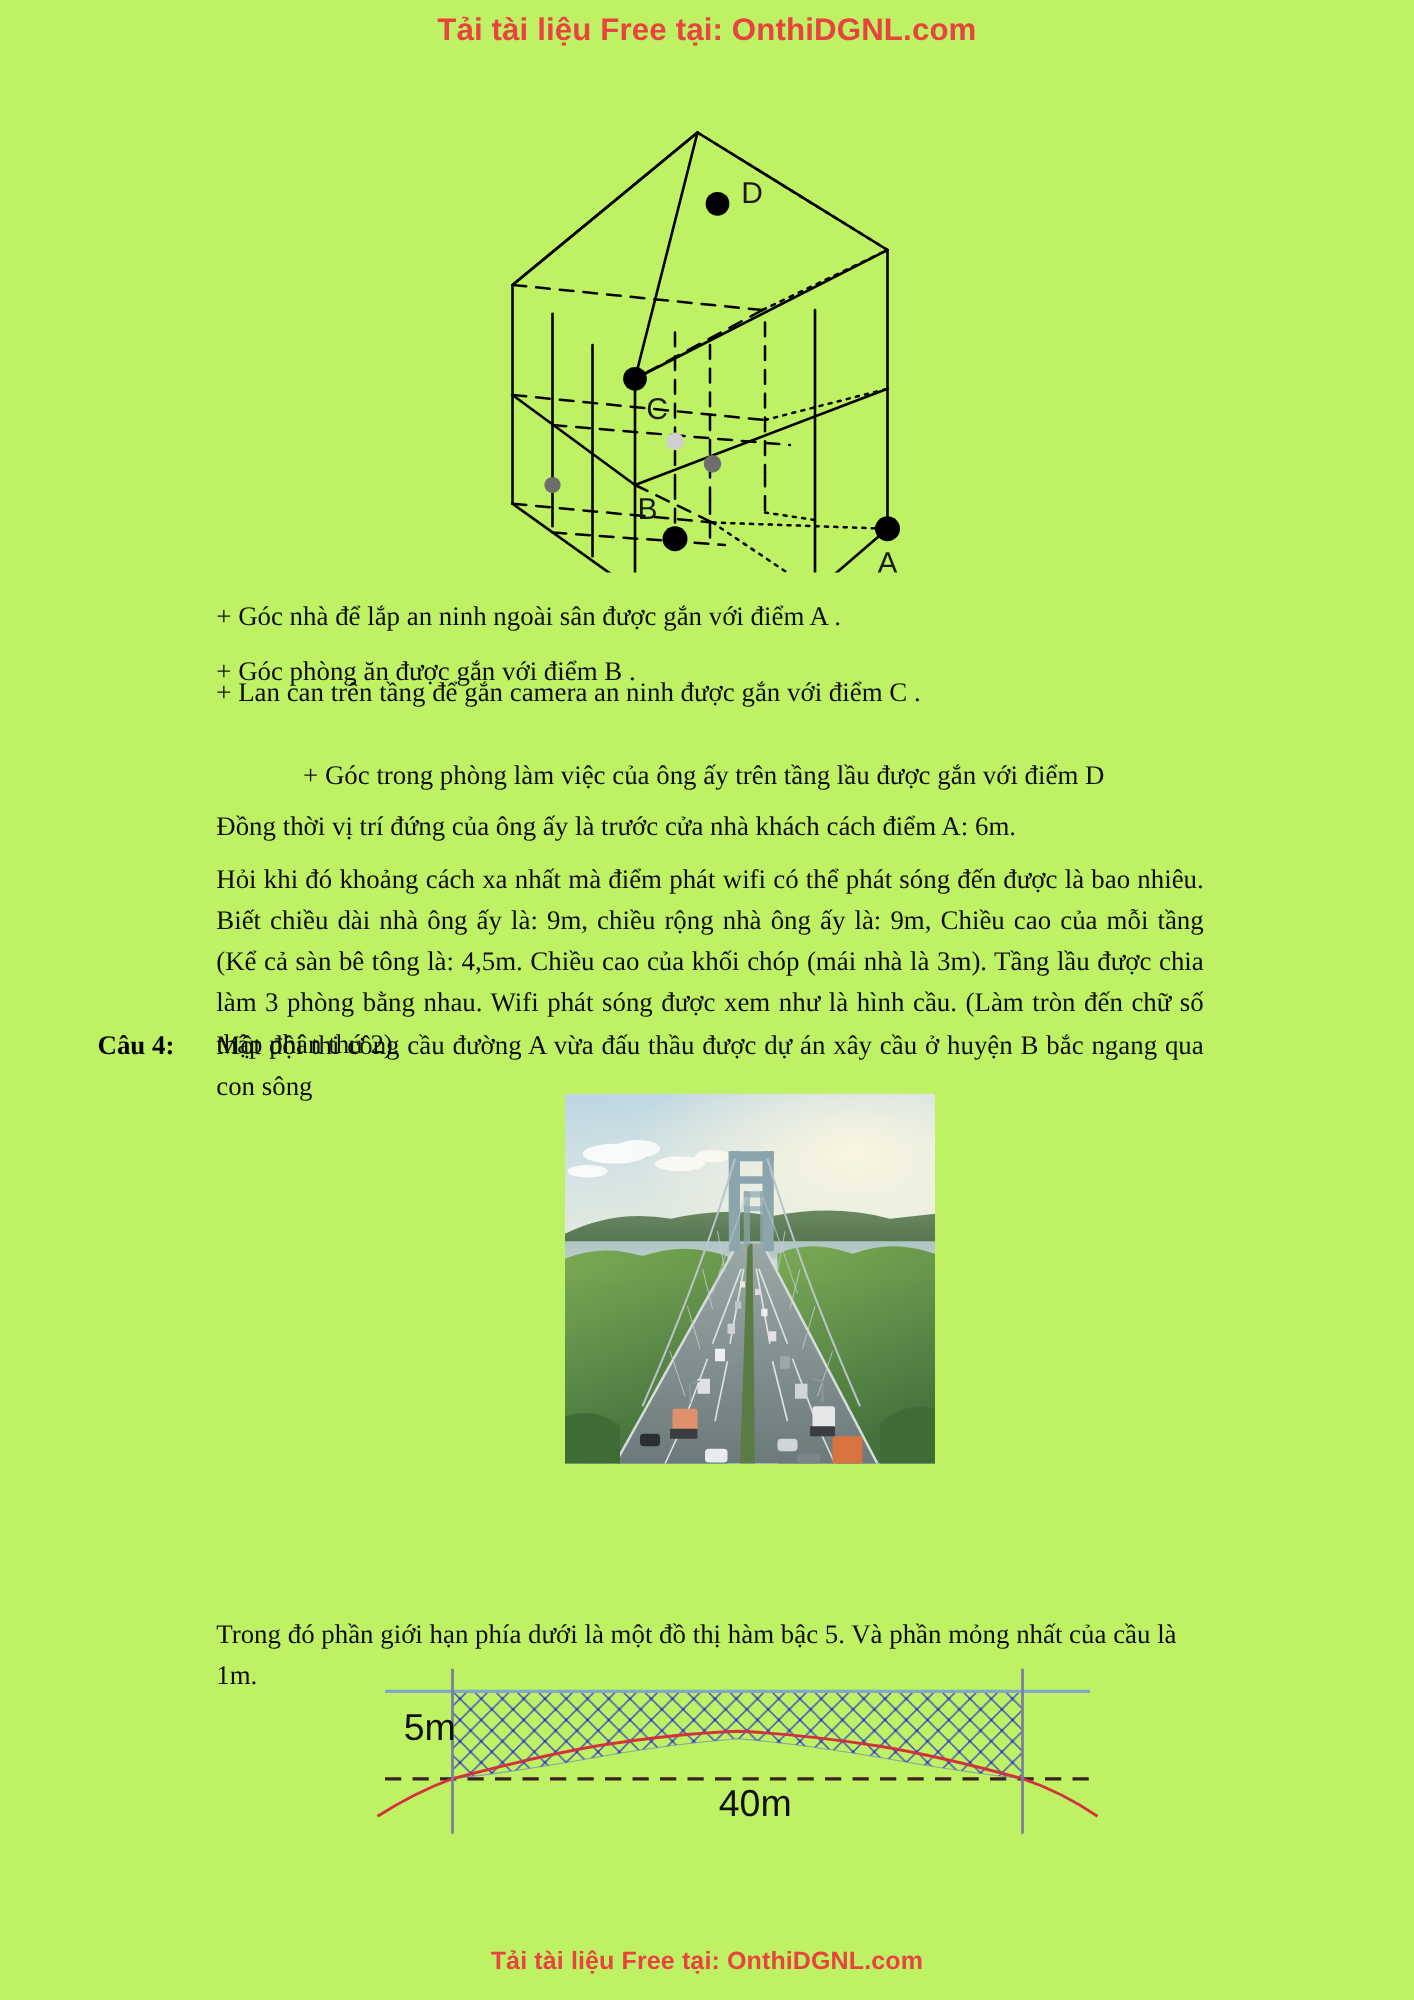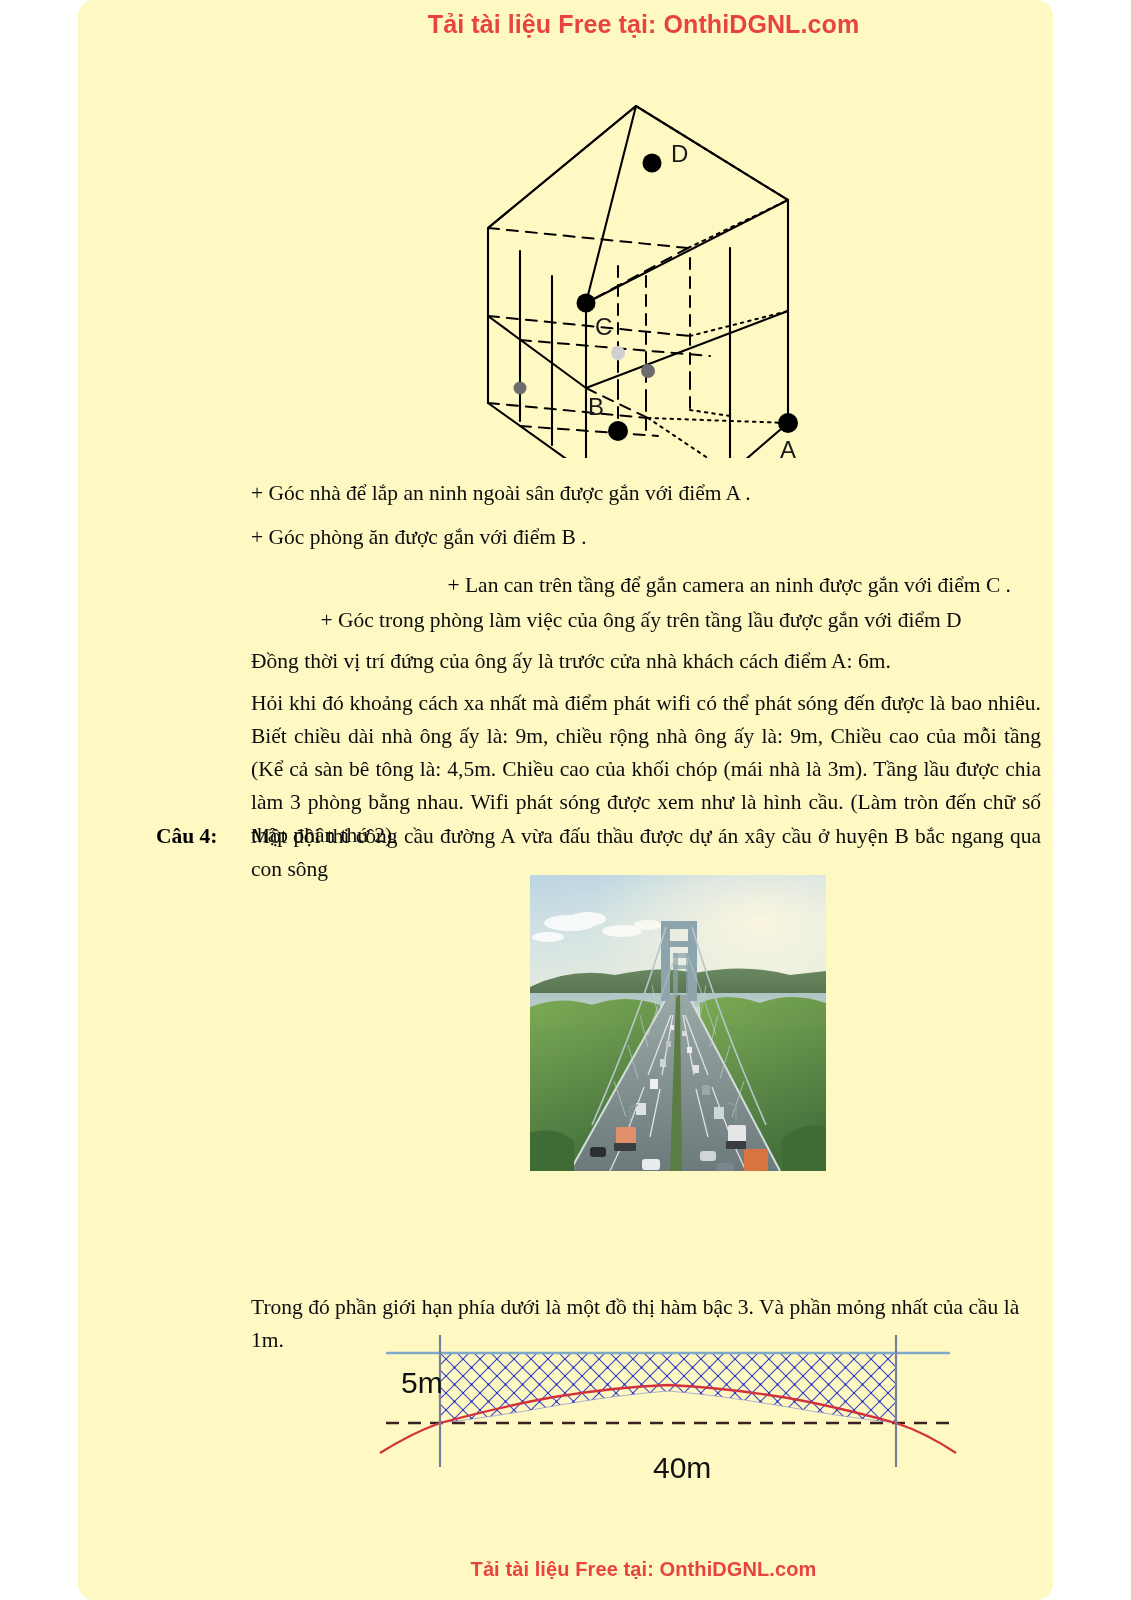--- a/index.html
+++ b/index.html
@@ -6,26 +6,25 @@
     margin: 0;
     padding: 0;
     background: #ffffff;
   }
   body {
     font-family: "Liberation Serif", "DejaVu Serif", serif;
     color: #000000;
   }
   .page {
     position: relative;
-    width: 975px;
+    width: 1131px;
     height: 1600px;
-    background: #fef9c3;
+    background: #bef264;
     overflow: hidden;
     margin: 0 auto;
-    border-radius: 16px;
   }
 
   
   .wm {
     position: absolute;
     left: 0;
     width: 1131px;
     text-align: center;
     font-family: "Liberation Sans", "DejaVu Sans", sans-serif;
     font-weight: bold;
@@ -95,21 +94,21 @@
     height: 145px;
   }
   .xsec-fig svg { display: block; }
   .xsec-label {
     position: absolute;
     font-family: "Liberation Sans", "DejaVu Sans", sans-serif;
     font-size: 30px;
     color: #111;
   }
   .lbl-5m { left: 323px; top: 1366px; }
-  .lbl-40m { left: 575px; top: 1427px; margin-top: 24px; }
+  .lbl-40m { left: 575px; top: 1427px; }
 </style>
 </head>
 <body>
 
 <div class="page">
 
   <div class="wm wm-top">Tải tài liệu Free tại: OnthiDGNL.com</div>
 
   <div class="house-fig">
     <svg width="380" height="370" viewBox="0 0 380 370" xmlns="http://www.w3.org/2000/svg">
@@ -191,21 +190,21 @@
 
       <circle cx="330" cy="335" r="10" fill="#000000"></circle>
       <text x="322" y="370" font-family="Liberation Sans, DejaVu Sans, sans-serif" font-size="24" fill="#1a1a1a">A</text>
     </svg>
   </div>
 
   <div class="para nojust" style="left:173px; top:477px; width:760px;">+ Góc nhà để lắp an ninh ngoài sân được gắn với điểm A .</div>
 
   <div class="para nojust" style="left:173px; top:521px; width:760px;">+ Góc phòng ăn được gắn với điểm  B .</div>
 
-  <div class="para nojust" style="left:173px; top:569px; width:760px;text-align:right;">+ Lan can trên tầng để gắn camera an ninh được gắn với điểm  C .</div>
+  <div class="para nojust" style="left:173px; top:538px; width:760px;">+ Lan can trên tầng để gắn camera an ninh được gắn với điểm  C .</div>
 
   <div class="para nojust" style="left:173px; top:604px; width:780px;text-align:center;">+ Góc trong phòng làm việc của ông ấy trên tầng lầu được gắn với điểm  D</div>
 
   <div class="para nojust" style="left:173px; top:645px; width:790px;">Đồng thời vị trí đứng của ông ấy là trước cửa nhà khách cách điểm A: 6m.</div>
 
   <div class="para" style="left:173px; top:687px; width:790px;">Hỏi khi đó khoảng cách xa nhất mà điểm phát wifi có thể phát sóng đến được là bao nhiêu. Biết chiều dài nhà ông ấy là: 9m, chiều rộng nhà ông ấy là: 9m, Chiều cao của mỗi tầng (Kể cả sàn bê tông là: 4,5m. Chiều cao của khối chóp (mái nhà là 3m). Tầng lầu được chia làm 3 phòng bằng nhau. Wifi phát sóng được xem như là hình cầu. (Làm tròn đến chữ số thập phân thứ 2).</div>
 
   <div class="cau-label" style="top:820px;">Câu 4:</div>
   <div class="para" style="left:173px; top:820px; width:790px;">Một đội thi công cầu đường A vừa đấu thầu được dự án xây cầu ở huyện B bắc ngang qua con sông</div>
 
@@ -346,21 +345,21 @@
       <g stroke="#8d9a9c" stroke-width="1.4" fill="none">
         <path d="M100 248 L100 232"></path>
           <path d="M100 232 L108 230"></path>
         <path d="M206 246 L206 230"></path>
           <path d="M206 230 L198 228"></path>
       </g>
     </svg>
   </div>
 
 
-  <div class="para nojust" style="left:173px; top:1291px; width:800px;">Trong đó phần giới hạn phía dưới là một đồ thị hàm bậc 3. Và phần mỏng nhất của cầu là 1m.</div>
+  <div class="para nojust" style="left:173px; top:1291px; width:800px;">Trong đó phần giới hạn phía dưới là một đồ thị hàm bậc 5. Và phần mỏng nhất của cầu là 1m.</div>
 
   <div class="xsec-fig">
     <svg width="580" height="145" viewBox="0 0 580 145" xmlns="http://www.w3.org/2000/svg">
       <defs>
         <pattern id="crossHatch" width="17" height="17" patternUnits="userSpaceOnUse">
           <path d="M0 0 L17 17 M17 0 L0 17" stroke="#3b43c8" stroke-width="1.1" fill="none"></path>
           <circle cx="8.5" cy="8.5" r="1.1" fill="#2b34b8"></circle>
           <circle cx="0" cy="0" r="1.1" fill="#2b34b8"></circle>
           <circle cx="17" cy="17" r="1.1" fill="#2b34b8"></circle>
           <circle cx="0" cy="17" r="1.1" fill="#2b34b8"></circle>

